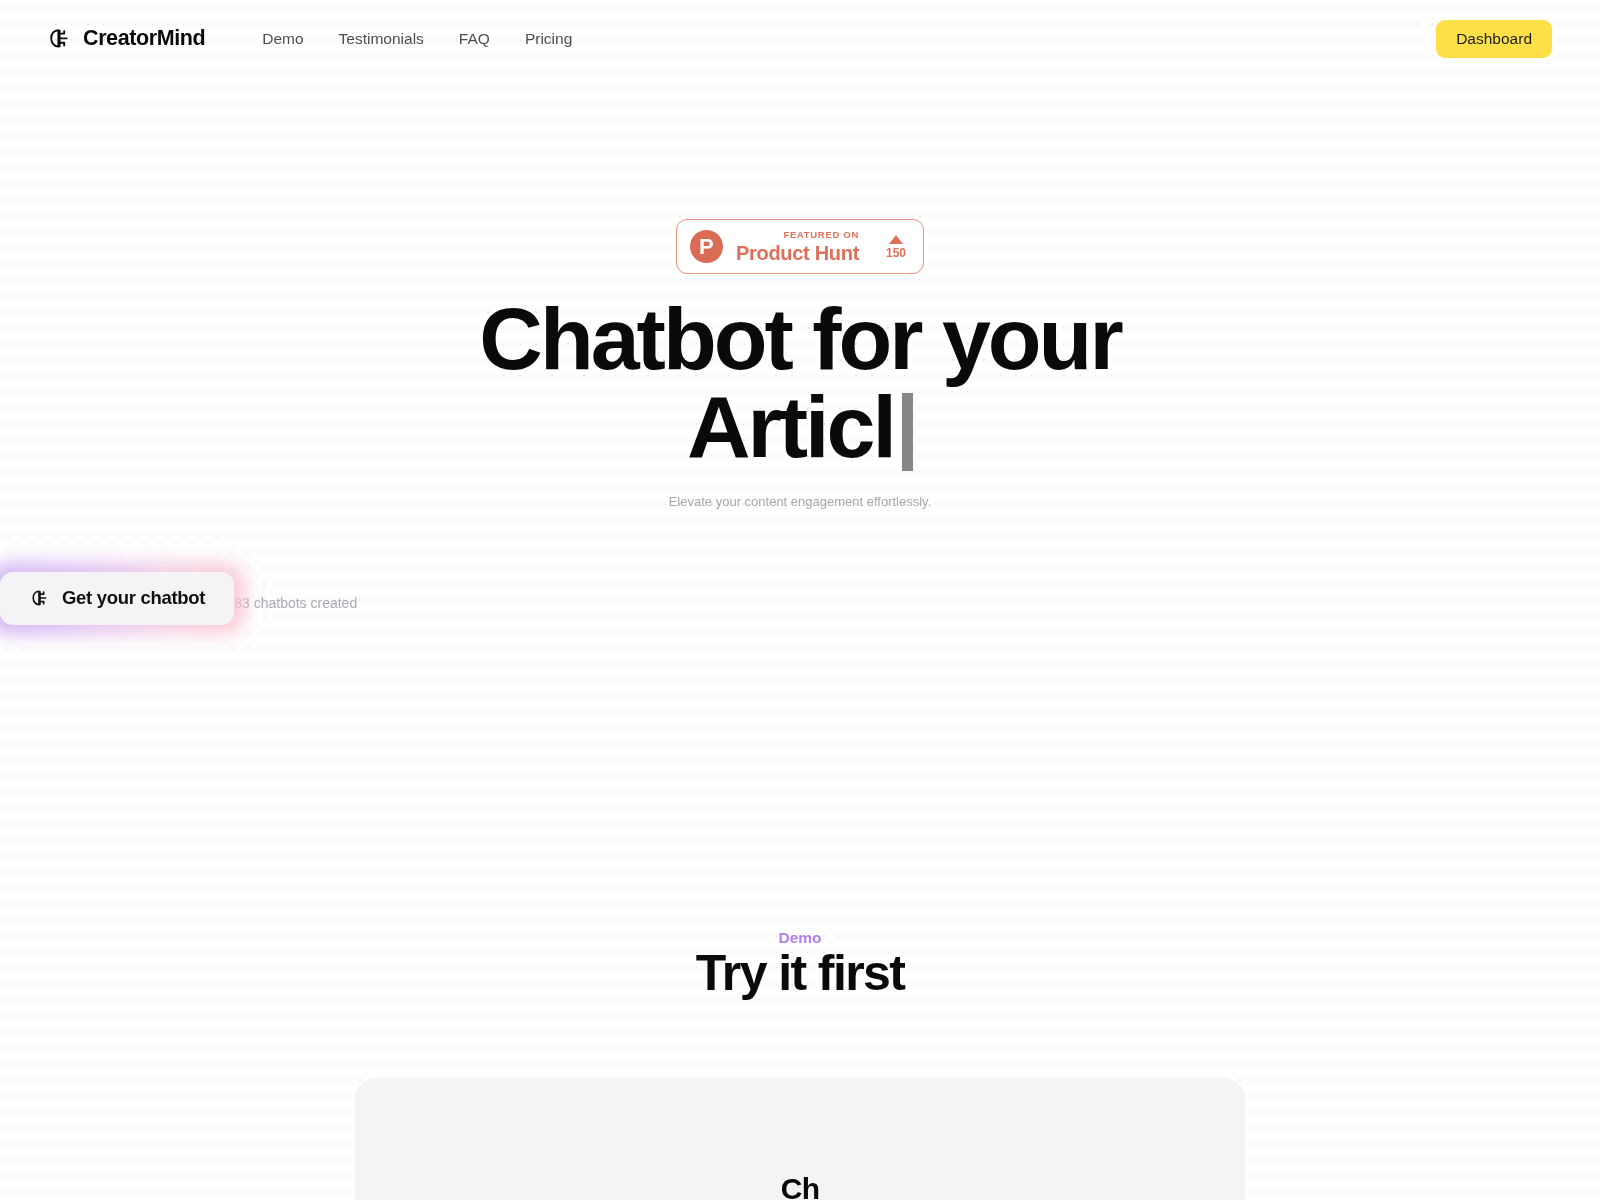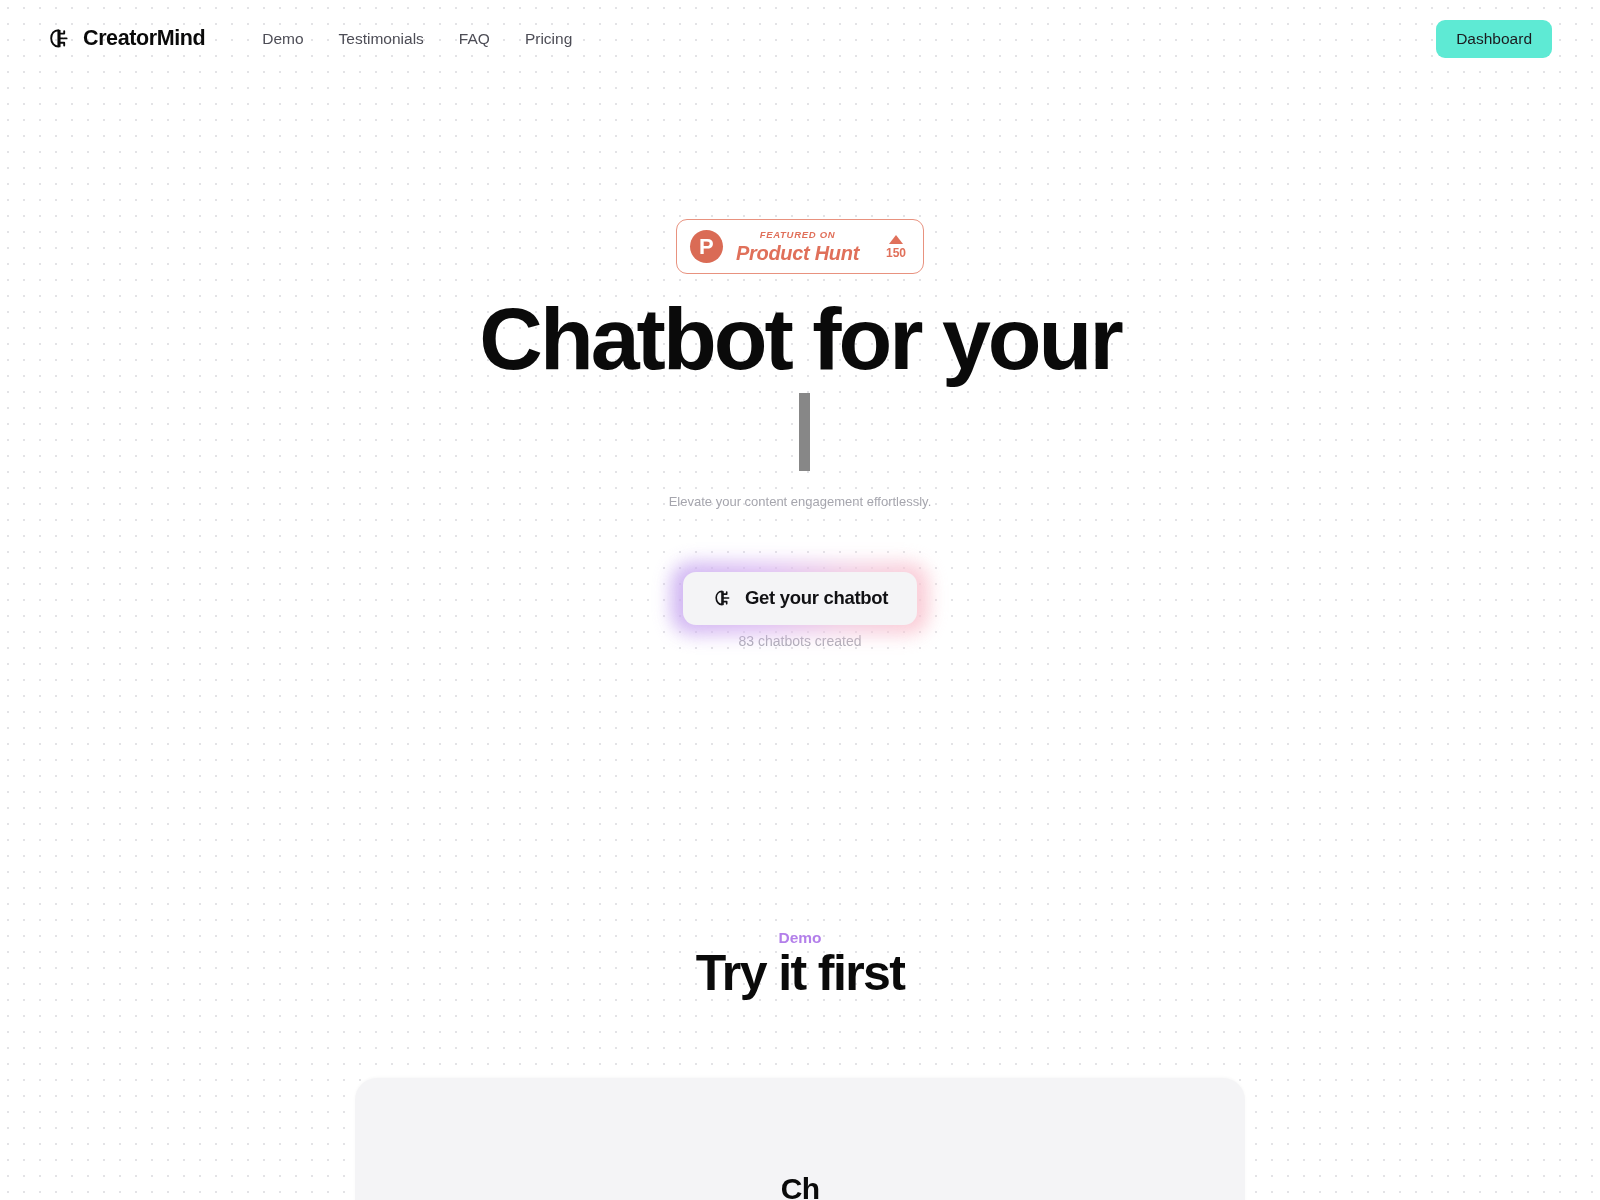--- a/index.html
+++ b/index.html
@@ -68,21 +68,21 @@
     cursor: pointer;
     white-space: nowrap;
   }
 
   .header-spacer { flex: 1 1 auto; }
 
   .dashboard-btn {
     font-family: inherit;
     font-size: 15.5px;
     color: #1b1b1f;
-    background: #5eead4;
+    background: #fde047;
     border: none;
     border-radius: 9px;
     padding: 11px 20px;
     cursor: pointer;
     line-height: 1;
     white-space: nowrap;
   }
 
   
   .hero {
@@ -121,21 +121,21 @@
     color: #ffffff;
     font-size: 22px;
     font-weight: 700;
     display: flex;
     align-items: center;
     justify-content: center;
     line-height: 1;
     flex: 0 0 33px;
     font-family: "Liberation Sans", sans-serif;
   }
-  .ph-text { text-align: center; line-height: 1; font-style: italic; }
+  .ph-text { text-align: right; line-height: 1; }
   .ph-eyebrow {
     font-size: 9.5px;
     font-weight: 700;
     letter-spacing: 0.7px;
     color: #e0705a;
     display: block;
     margin-bottom: 3px;
   }
   .ph-name {
     font-size: 20px;
@@ -197,21 +197,21 @@
   }
   .hero-sub span { display: block; }
 
   
   .cta-wrap {
     position: absolute;
     top: 572px;
     left: 0;
     width: 1600px;
     display: flex;
-    flex-direction: column;
+    flex-direction: row;
     align-items: center;
   }
   .cta-shell {
     position: relative;
     display: inline-block;
   }
   .cta-glow {
     position: absolute;
     top: -10px; left: -12px; right: -12px; bottom: -10px;
     border-radius: 22px;
@@ -339,21 +339,21 @@
       </span>
       <span class="ph-votes">
         <span class="ph-arrow"></span>
         <span class="ph-count">150</span>
       </span>
     </a>
   </div>
 
   <h1 class="hero-title">
     <span class="line">Chatbot for your</span>
-    <span class="line"><span class="type-cursor"></span></span>
+    <span class="line"><span>Articl</span><span class="type-cursor"></span></span>
   </h1>
 
   <p class="hero-sub">
     <span>Elevate your content engagement effortlessly.</span>
   </p>
 
   <div class="cta-wrap">
     <span class="cta-shell">
       <span class="cta-glow"></span>
       <button class="cta-button">

